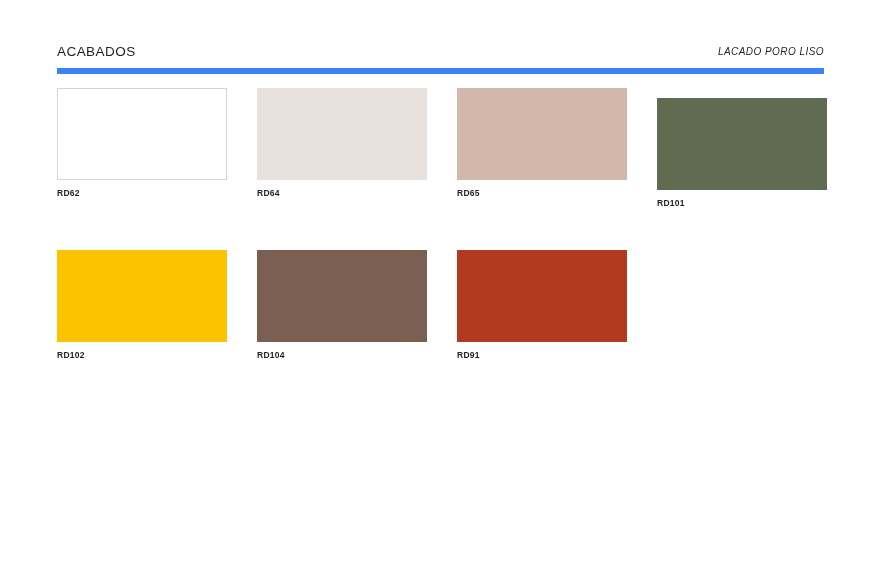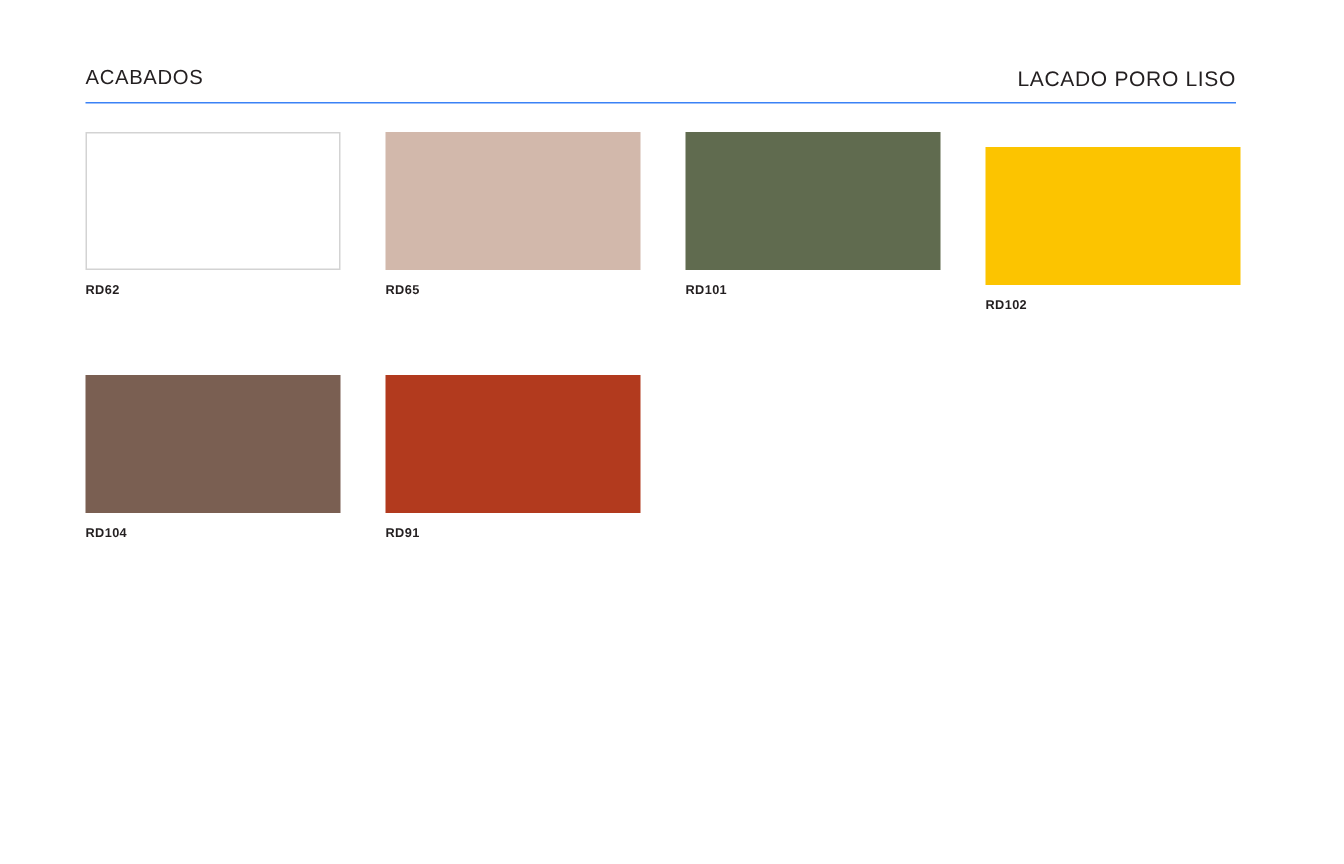--- a/index.html
+++ b/index.html
@@ -22,38 +22,39 @@
     box-sizing: border-box;
   }
 
   
   .header {
     position: absolute;
     left: 57px;
     top: 44px;
     width: 767px;
     height: 24px;
-    border-bottom: 1px solid #3b82f6;
+    border-bottom: 6px solid #3b82f6;
     display: flex;
     align-items: flex-start;
     justify-content: space-between;
   }
   .header-title {
     font-size: 13.5px;
     letter-spacing: 0.45px;
     line-height: 16px;
     color: #231f20;
     white-space: nowrap;
   }
   .header-subtitle {
-    font-size: 14px;
+    font-size: 10px;
     letter-spacing: 0.45px;
     line-height: 16px;
     color: #231f20;
     white-space: nowrap;
+    font-style: italic;
   }
 
   
   .grid {
     position: absolute;
     left: 57px;
     top: 88px;
     width: 774px;
     display: flex;
     flex-wrap: wrap;
@@ -94,20 +95,24 @@
     <div class="header-title">ACABADOS</div>
     <div class="header-subtitle">LACADO PORO LISO</div>
   </div>
 
   <div class="grid">
       <div class="cell">
         <div class="swatch bordered" style="background: rgb(255, 255, 255);"></div>
         <div class="swatch-label">RD62</div>
       </div>
       <div class="cell">
+        <div class="swatch" style="background: rgb(233, 225, 221);"></div>
+        <div class="swatch-label">RD64</div>
+      </div>
+      <div class="cell">
         <div class="swatch" style="background: rgb(210, 184, 171);"></div>
         <div class="swatch-label">RD65</div>
       </div>
       <div class="cell">
         <div class="swatch" style="background: rgb(96, 107, 79);"></div>
         <div class="swatch-label">RD101</div>
       </div>
       <div class="cell">
         <div class="swatch" style="background: rgb(252, 196, 0);"></div>
         <div class="swatch-label">RD102</div>

